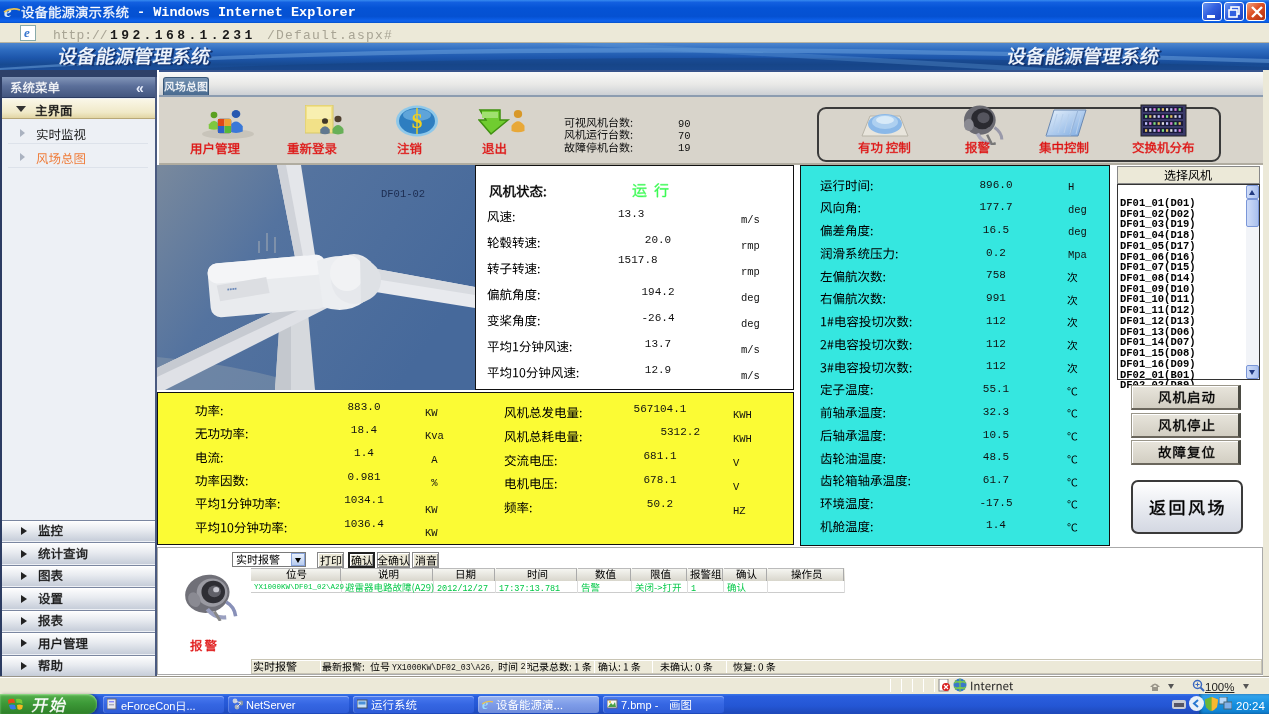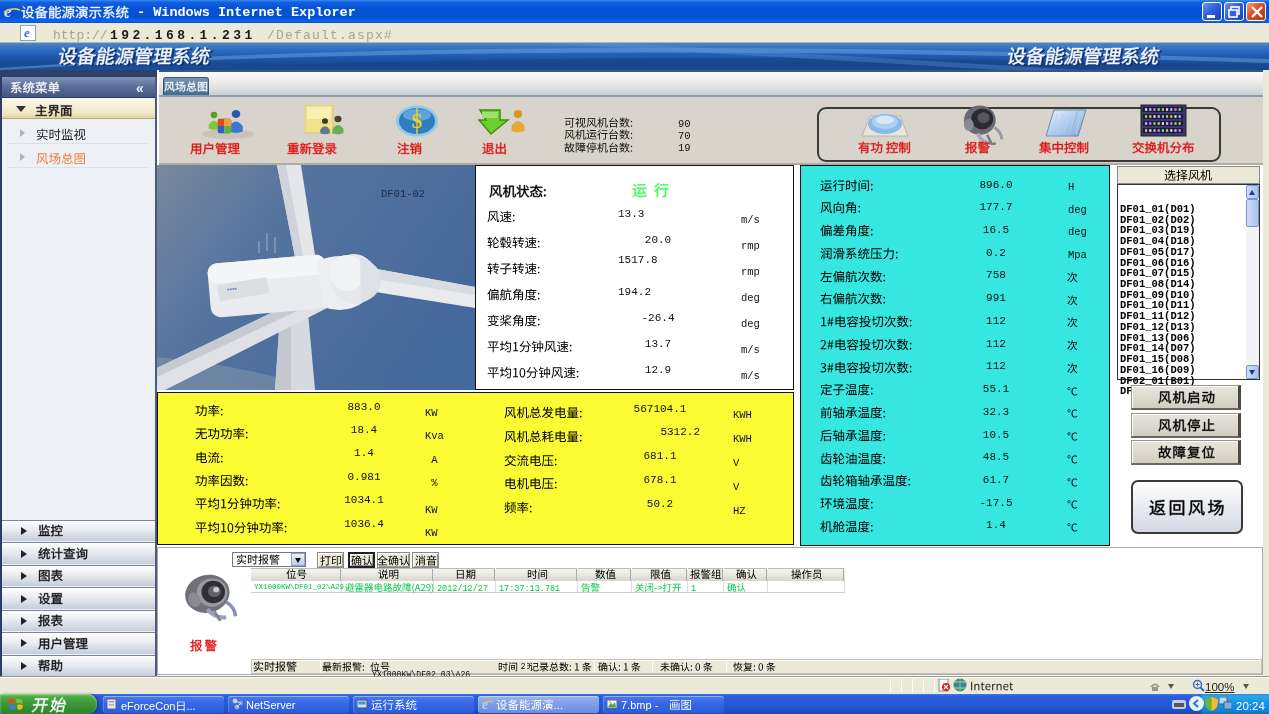--- a/index.html
+++ b/index.html
@@ -664,21 +664,21 @@
 <div style="position:absolute;left:741px;top:266px;font:normal 10.5px 'Liberation Mono';color:#111;white-space:pre;">rmp</div>
 <svg style="position:absolute;left:485px;top:285.75px;overflow:visible" width="58" height="17">
     <g fill="#000" transform="translate(2,13.25) scale(0.0125,-0.0125)">
       <use href="#g70" x="0"></use>
       <use href="#g71" x="1000"></use>
       <use href="#g72" x="2000"></use>
       <use href="#g73" x="3000"></use>
       <use href="#g46" x="4000"></use>
     </g>
   </svg>
-<div style="position:absolute;left:618px;top:285.5px;width:80px;font:11px 'Liberation Mono';color:#111">194.2</div>
+<div style="position:absolute;left:618px;top:285.5px;width:80px;text-align:center;font:11px 'Liberation Mono';color:#111">194.2</div>
 <div style="position:absolute;left:741px;top:292px;font:normal 10.5px 'Liberation Mono';color:#111;white-space:pre;">deg</div>
 <svg style="position:absolute;left:485px;top:311.75px;overflow:visible" width="58" height="17">
     <g fill="#000" transform="translate(2,13.25) scale(0.0125,-0.0125)">
       <use href="#g74" x="0"></use>
       <use href="#g75" x="1000"></use>
       <use href="#g72" x="2000"></use>
       <use href="#g73" x="3000"></use>
       <use href="#g46" x="4000"></use>
     </g>
   </svg>
@@ -1089,21 +1089,21 @@
 <div style="position:absolute;left:1117px;top:166px;width:143px;height:18px;background:#ece9d8;border:1px solid #888"></div>
 <svg style="position:absolute;left:1162px;top:167.28px;overflow:visible" width="52" height="16">
     <g fill="#000" transform="translate(2,12.72) scale(0.012,-0.012)">
       <use href="#g119" x="0"></use>
       <use href="#g120" x="1000"></use>
       <use href="#g19" x="2000"></use>
       <use href="#g43" x="3000"></use>
     </g>
   </svg>
 <div style="position:absolute;left:1117px;top:184px;width:143px;height:196px;background:#fff;border:1px solid #333"></div>
-<div style="position:absolute;left:1120px;top:204px;font:bold 10.5px 'Liberation Mono';color:#000">
+<div style="position:absolute;left:1120px;top:198px;font:bold 10.5px 'Liberation Mono';color:#000">
     <div style="height:10.72px;line-height:10.9px">DF01_01(D01)</div>
     <div style="height:10.72px;line-height:10.9px">DF01_02(D02)</div>
     <div style="height:10.72px;line-height:10.9px">DF01_03(D19)</div>
     <div style="height:10.72px;line-height:10.9px">DF01_04(D18)</div>
     <div style="height:10.72px;line-height:10.9px">DF01_05(D17)</div>
     <div style="height:10.72px;line-height:10.9px">DF01_06(D16)</div>
     <div style="height:10.72px;line-height:10.9px">DF01_07(D15)</div>
     <div style="height:10.72px;line-height:10.9px">DF01_08(D14)</div>
     <div style="height:10.72px;line-height:10.9px">DF01_09(D10)</div>
     <div style="height:10.72px;line-height:10.9px">DF01_10(D11)</div>
@@ -1354,21 +1354,21 @@
       <use href="#g56" x="3000"></use>
       <use href="#g46" x="4000"></use>
     </g>
   </svg>
 <svg style="position:absolute;left:368px;top:659.9px;overflow:visible" width="24" height="14">
     <g fill="#000" transform="translate(2,10.6) scale(0.01,-0.01)">
       <use href="#g125" x="0"></use>
       <use href="#g135" x="1000"></use>
     </g>
   </svg>
-<div style="position:absolute;left:372px;top:662.5px;font:normal 8.2px 'Liberation Mono';color:#111;white-space:pre;margin-top:7px;">YX1000KW\DF02_03\A26,</div>
+<div style="position:absolute;left:392px;top:662.5px;font:normal 8.2px 'Liberation Mono';color:#111;white-space:pre;">YX1000KW\DF02_03\A26,</div>
 <svg style="position:absolute;left:496px;top:659.9px;overflow:visible" width="24" height="14">
     <g fill="#000" transform="translate(2,10.6) scale(0.01,-0.01)">
       <use href="#g16" x="0"></use>
       <use href="#g81" x="1000"></use>
     </g>
   </svg>
 <div style="position:absolute;left:520.5px;top:662px;font:normal 8.5px 'Liberation Mono';color:#111;white-space:pre;">20</div>
 <div style="position:absolute;left:526px;top:660px;width:1px;height:13px;background:#b0ac9c;border-right:1px solid #fff"></div>
 <svg style="position:absolute;left:527px;top:659.9px;overflow:visible" width="67" height="14">
     <g fill="#000" transform="translate(2,10.6) scale(0.01,-0.01)">

